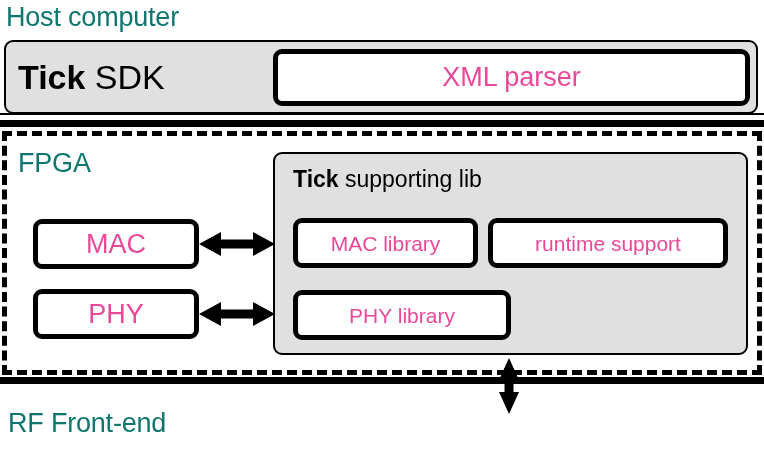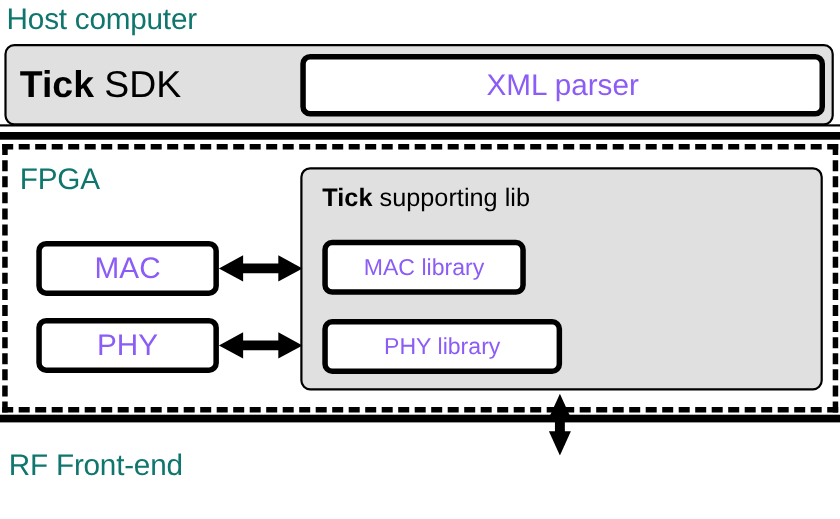--- a/index.html
+++ b/index.html
@@ -46,21 +46,21 @@
     border-radius: 9px;
     box-sizing: border-box;
     display: flex;
     align-items: center;
     justify-content: center;
     white-space: nowrap;
   }
   .box-label {
     font-size: 27px;
     line-height: 1;
-    color: #8b5cf6;
+    color: #ec4899;
   }
   .box-label-sm { font-size: 21px; }
 
   
   .sep-bar {
     position: absolute;
     left: 0;
     width: 764px;
     height: 7px;
     background: #000000;
@@ -118,20 +118,23 @@
   </div>
 
   <div class="box" style="left:33px; top:219px; width:166px; height:50px;">
     <span class="box-label">MAC</span>
   </div>
 
   <div class="box" style="left:293px; top:218px; width:185px; height:50px;">
     <span class="box-label box-label-sm">MAC library</span>
   </div>
 
+  <div class="box" style="left:488px; top:218px; width:240px; height:50px;">
+    <span class="box-label box-label-sm">runtime support</span>
+  </div>
 
   <div class="box" style="left:293px; top:290px; width:218px; height:50px;">
     <span class="box-label box-label-sm">PHY library</span>
   </div>
 
 
   <svg class="arrow-svg" style="left:199px; top:228px;" width="76" height="32" viewBox="0 0 76 32">
     <line x1="14" y1="16" x2="62" y2="16" stroke="#000" stroke-width="9"></line>
     <polygon points="0,16 22,4 22,28" fill="#000"></polygon>
     <polygon points="76,16 54,4 54,28" fill="#000"></polygon>

